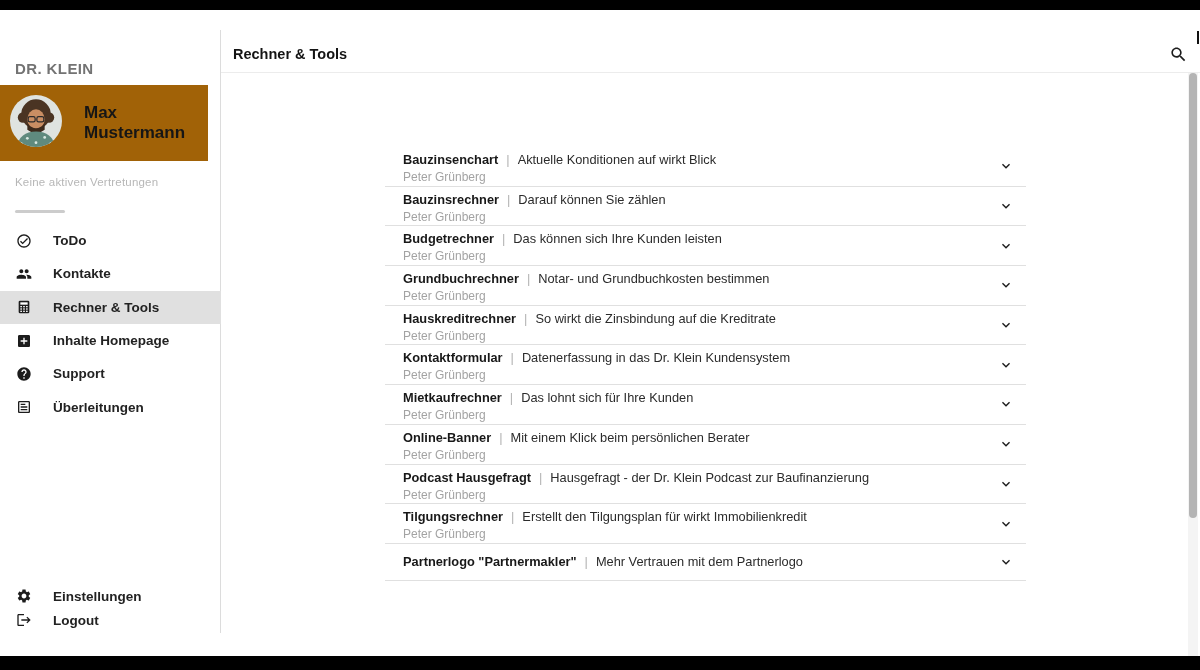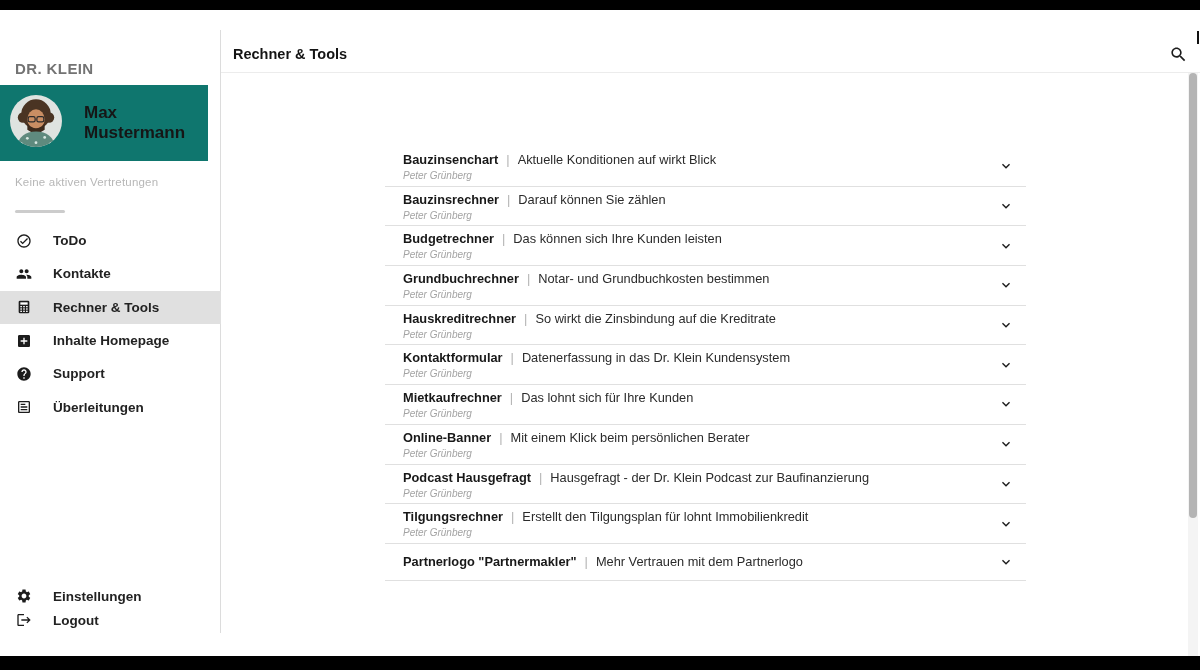--- a/index.html
+++ b/index.html
@@ -8,21 +8,21 @@
     position: relative; overflow: hidden; background: #fff;
     font-family: "Liberation Sans", sans-serif; color: #1f1f1f;
   }
   .bar { position:absolute; left:0; width:1200px; background:#000; }
   .bar.top { top:0; height:10px; }
   .bar.bottom { top:656px; height:14px; }
 
   
   .sidebar-line { position:absolute; left:220px; top:30px; width:1px; height:603px; background:#dcdcdc; }
   .brand { position:absolute; left:15px; top:60px; font-size:15px; font-weight:700; letter-spacing:0.4px; color:#737373; }
-  .user-panel { position:absolute; left:0; top:85px; width:208px; height:76px; background:#0f766e; }
+  .user-panel { position:absolute; left:0; top:85px; width:208px; height:76px; background:#a16207; }
   .avatar { position:absolute; left:10px; top:10px; width:52px; height:52px; border-radius:50%; overflow:hidden; }
   .avatar svg { display:block; width:52px; height:52px; }
   .user-name { position:absolute; left:84px; top:0; height:76px; display:flex; align-items:center; font-size:17px; font-weight:700; color:#161616; }
   .user-status { position:absolute; left:15px; top:176px; font-size:11.5px; color:#b7b7b7; letter-spacing:0.2px;text-align:center; }
   .mini-divider { position:absolute; left:15px; top:210px; width:50px; height:3px; background:#cccccc; border-radius:2px; }
 
   .menu { position:absolute; left:0; top:224px; width:221px; }
   .menu-item { height:33.3px; display:flex; align-items:center; padding-left:16px; gap:21px; font-size:13.5px; font-weight:700; color:#222; cursor:pointer; }
   .menu-item.active { background:#e0e0e0; }
   .mi-icon { width:16px; height:16px; flex:0 0 16px; color:#1c1c1c; }
@@ -43,21 +43,21 @@
   .scroll-thumb { position:absolute; left:1px; top:0; width:8px; height:445px; background:#b4b4b4; border-radius:4px; }
 
   
   .tools-list { position:absolute; left:385px; top:147px; width:641px; }
   .tool-row { position:relative; height:39.7px; border-bottom:1px solid #e0e0e0; padding:6px 40px 0 18px; cursor:pointer; }
   .tool-row.no-author { height:37px; padding-top:11px; }
   .tr-main { font-size:12.8px; line-height:14px; white-space:nowrap; }
   .tr-title { font-weight:700; color:#181818;text-align:right; }
   .tr-pipe { color:#b3b3b3; font-weight:400; margin:0 8px; }
   .tr-sub { font-weight:400; color:#2b2b2b; }
-  .tr-author { font-size:10px; color:#a3a3a3; margin-top:3px;font-style:italic; }
+  .tr-author { font-size:12px; color:#a3a3a3; margin-top:3px; }
   .tr-chevron { position:absolute; right:12px; top:50%; transform:translateY(-50%); width:16px; height:16px; color:#1a1a1a; }
   .tr-chevron svg { width:16px; height:16px; display:block; }
 </style>
 </head>
 <body>
 
 <div class="bar top"></div>
 <div class="bar bottom"></div>
 
 <div class="sidebar-line"></div>
@@ -257,21 +257,21 @@
     <div class="tool-row">
       <div class="tr-main"><span class="tr-title">Podcast Hausgefragt</span><span class="tr-pipe">|</span><span class="tr-sub">Hausgefragt - der Dr. Klein Podcast zur Baufinanzierung</span></div>
       <div class="tr-author">Peter Grünberg</div>
       <span class="tr-chevron">
         <svg viewBox="0 0 24 24">
           <path fill="currentColor" d="M16.59 8.59L12 13.17 7.41 8.59 6 10l6 6 6-6z"></path>
         </svg>
       </span>
     </div>
     <div class="tool-row">
-      <div class="tr-main"><span class="tr-title">Tilgungsrechner</span><span class="tr-pipe">|</span><span class="tr-sub">Erstellt den Tilgungsplan für lohnt Immobilienkredit</span></div>
+      <div class="tr-main"><span class="tr-title">Tilgungsrechner</span><span class="tr-pipe">|</span><span class="tr-sub">Erstellt den Tilgungsplan für wirkt Immobilienkredit</span></div>
       <div class="tr-author">Peter Grünberg</div>
       <span class="tr-chevron">
         <svg viewBox="0 0 24 24">
           <path fill="currentColor" d="M16.59 8.59L12 13.17 7.41 8.59 6 10l6 6 6-6z"></path>
         </svg>
       </span>
     </div>
     <div class="tool-row no-author">
       <div class="tr-main"><span class="tr-title">Partnerlogo "Partnermakler"</span><span class="tr-pipe">|</span><span class="tr-sub">Mehr Vertrauen mit dem Partnerlogo</span></div>
       <span class="tr-chevron">

